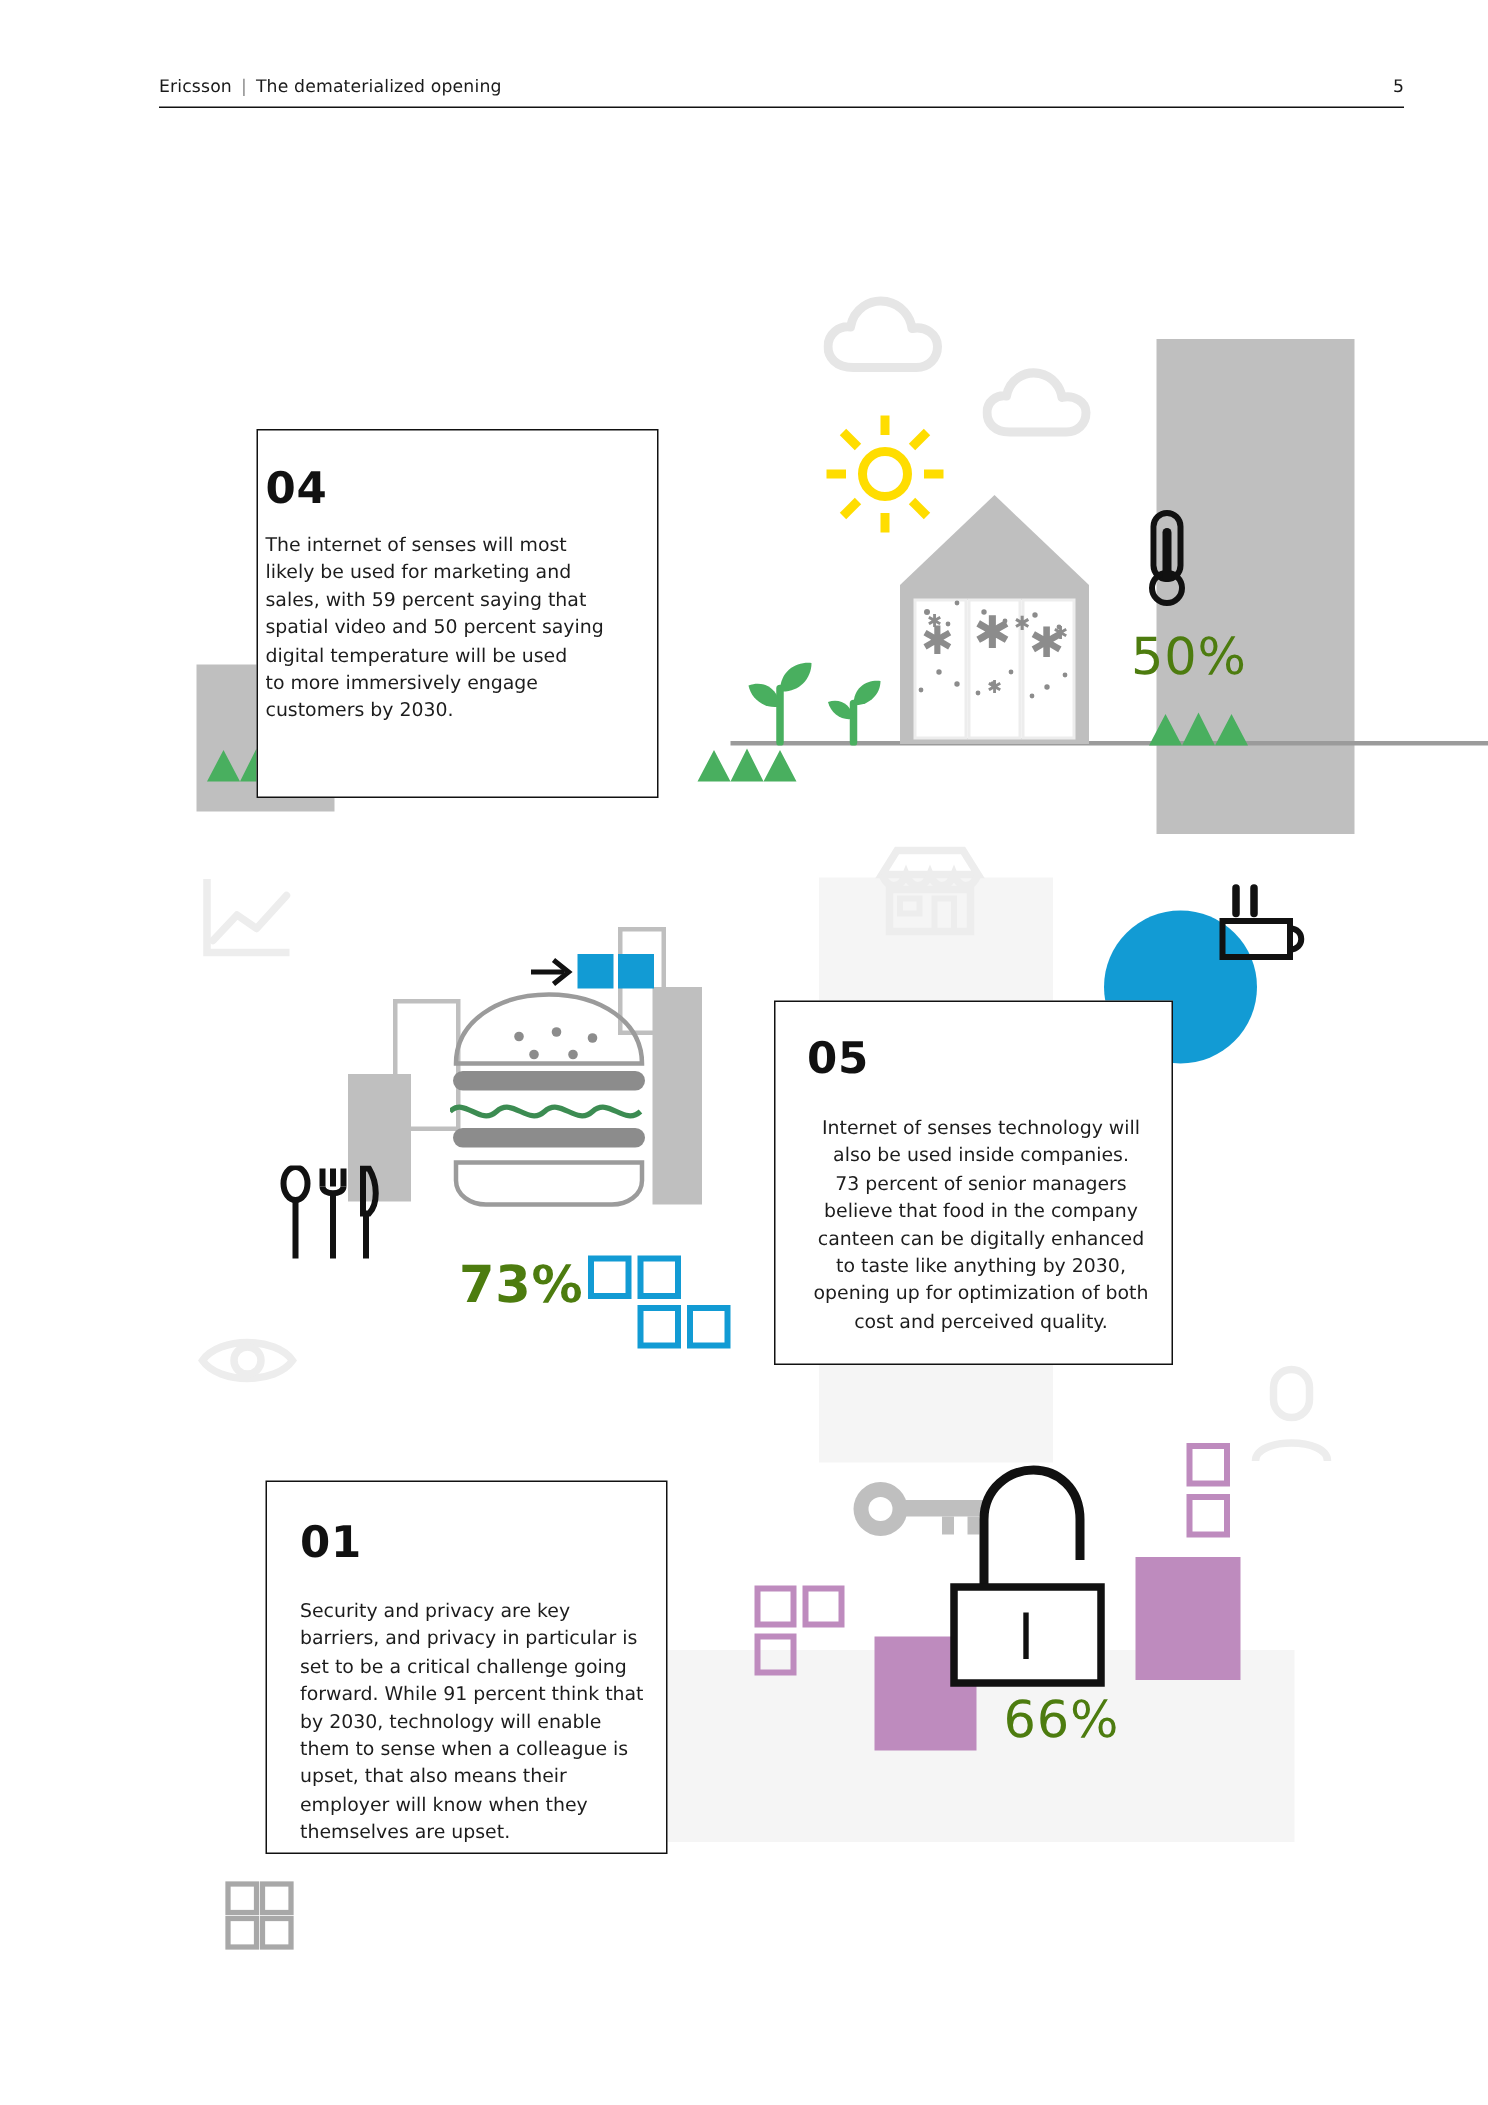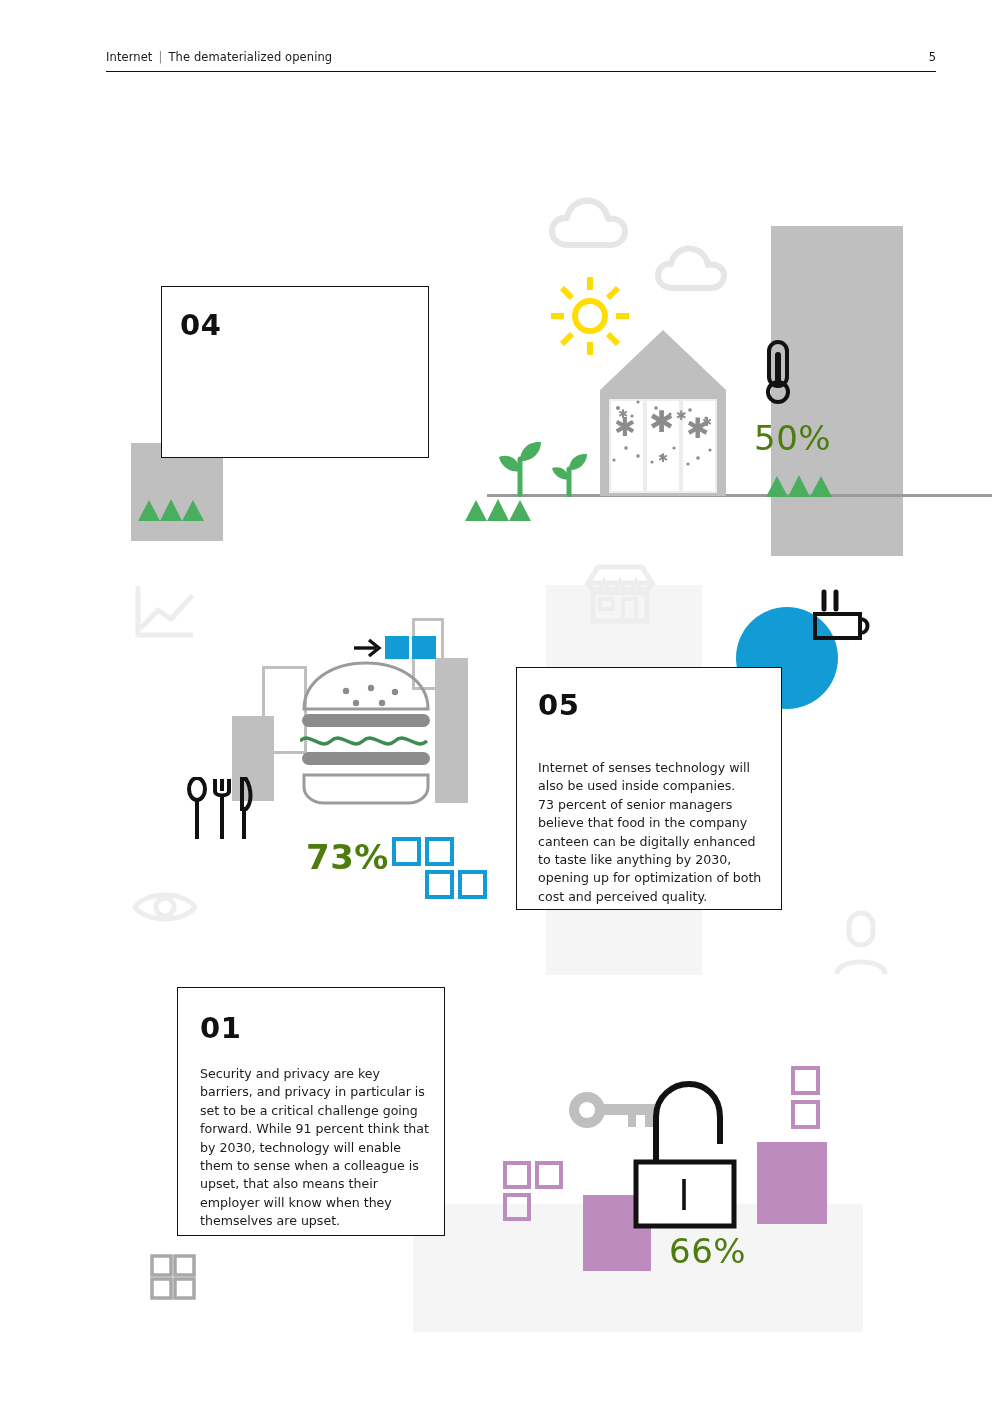--- a/index.html
+++ b/index.html
@@ -19,42 +19,42 @@
   .hdr-rule{position:absolute;left:0;top:21px;width:830px;height:1px;background:#111;}
 
   
   .abs{position:absolute;}
 
   
   .callout{position:absolute;background:#fff;border:1.3px solid #111;box-sizing:border-box;z-index:40;}
   .callout .num{font-size:29px;font-weight:700;color:#111;letter-spacing:.5px;line-height:1;}
   .callout .body{font-size:12.6px;line-height:18.4px;color:#1c1c1c;white-space:pre-line;}
 
-  #callout-04{left:161px;top:286px;width:268px;height:172px;padding:24px 0 0 18px;}
+  #callout-04{left:171px;top:286px;width:268px;height:246px;padding:24px 0 0 5px;}
   #callout-04 .body{margin-top:14px;width:232px;}
   #callout-05{left:516px;top:667px;width:266px;height:243px;padding:23px 0 0 21px;}
-  #callout-05 .body{margin-top:39px;width:232px;}
+  #callout-05 .body{margin-top:23px;width:232px;text-align:center;}
   #callout-06{left:177px;top:987px;width:268px;height:249px;padding:26px 0 0 22px;}
   #callout-06 .body{margin-top:22px;width:235px;}
 
   
   .block{position:absolute;}
   .pct{position:absolute;color:#4d7c0f;font-size:34px;letter-spacing:.5px;line-height:1;}
 
   
   .faint{position:absolute;}
 </style>
 </head>
 <body>
 
 <div class="page">
 
   <div class="hdr">
     <div class="hdr-txt">
-      <span>Internet</span><span class="hdr-sep">|</span><span>The dematerialized opening</span>
+      <span>Ericsson</span><span class="hdr-sep">|</span><span>The dematerialized opening</span>
     </div>
     <div class="hdr-page">5</div>
     <div class="hdr-rule"></div>
   </div>
 
   <div class="abs" style="left:0;top:150px;width:992px;height:430px;">
 
     <div class="block" style="left:771px;top:76px;width:132px;height:330px;background:#BFBFBF;"></div>
 
     <div class="block" style="left:131px;top:293px;width:92px;height:98px;background:#BFBFBF;"></div>
@@ -230,21 +230,21 @@
 
     <div class="block" style="left:736px;top:52px;width:102px;height:102px;border-radius:50%;background:#129BD4;"></div>
 
     <svg class="abs" style="left:812px;top:33px;" width="62" height="62" viewBox="0 0 62 62">
       <path d="M12 21 L12 4 M24 21 L24 4" fill="none" stroke="#111" stroke-width="5" stroke-linecap="round"></path>
       <path d="M3 26 L48 26 L48 50 L3 50 Z" fill="none" stroke="#111" stroke-width="4"></path>
       <path d="M48 31 C58 31 58 45 48 45" fill="none" stroke="#111" stroke-width="4"></path>
     </svg>
   </div>
 
-  <div class="abs" style="left:0;top:1044px;width:992px;height:330px;">
+  <div class="abs" style="left:0;top:940px;width:992px;height:330px;">
 
     <div class="block" style="left:413px;top:160px;width:450px;height:128px;background:#F5F5F5;"></div>
 
     <div class="block" style="left:791px;top:22px;width:29px;height:29px;border:4px solid #BE8BBE;box-sizing:border-box;"></div>
     <div class="block" style="left:791px;top:56px;width:29px;height:29px;border:4px solid #BE8BBE;box-sizing:border-box;"></div>
 
     <div class="block" style="left:503px;top:117px;width:28px;height:28px;border:4px solid #BE8BBE;box-sizing:border-box;"></div>
     <div class="block" style="left:535px;top:117px;width:28px;height:28px;border:4px solid #BE8BBE;box-sizing:border-box;"></div>
     <div class="block" style="left:503px;top:149px;width:28px;height:28px;border:4px solid #BE8BBE;box-sizing:border-box;"></div>
 
@@ -270,20 +270,22 @@
 
   <svg class="abs" style="left:150px;top:1254px;" width="46" height="46" viewBox="0 0 46 46">
     <rect x="2" y="2" width="19" height="19" fill="none" stroke="#A8A8A8" stroke-width="3.5"></rect>
     <rect x="25" y="2" width="19" height="19" fill="none" stroke="#A8A8A8" stroke-width="3.5"></rect>
     <rect x="2" y="25" width="19" height="19" fill="none" stroke="#A8A8A8" stroke-width="3.5"></rect>
     <rect x="25" y="25" width="19" height="19" fill="none" stroke="#A8A8A8" stroke-width="3.5"></rect>
   </svg>
 
   <div class="callout" id="callout-04">
     <div class="num">04</div>
+    <div class="body">The internet of senses will most likely be used for marketing and sales, with 59 percent saying that spatial video and 50 percent saying digital temperature will be used
+to more immersively engage customers by 2030.</div>
   </div>
 
   <div class="callout" id="callout-05">
     <div class="num">05</div>
     <div class="body">Internet of senses technology will also be used inside companies.
 73 percent of senior managers believe that food in the company canteen can be digitally enhanced to taste like anything by 2030, opening up for optimization of both cost and perceived quality.</div>
   </div>
 
   <div class="callout" id="callout-06">
     <div class="num">01</div>

